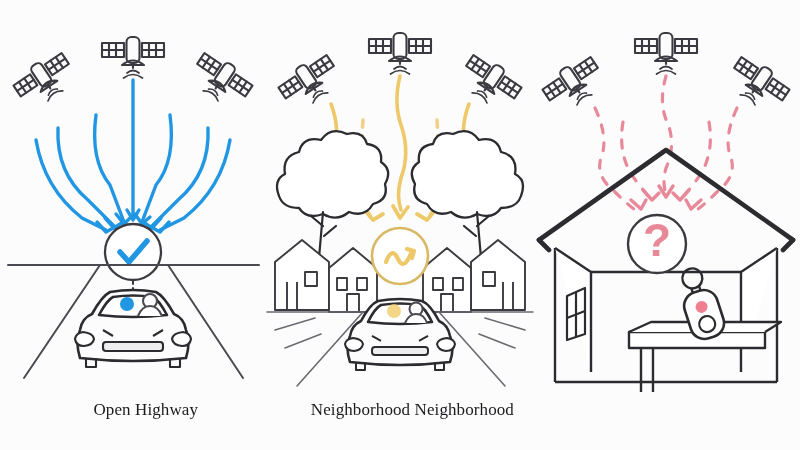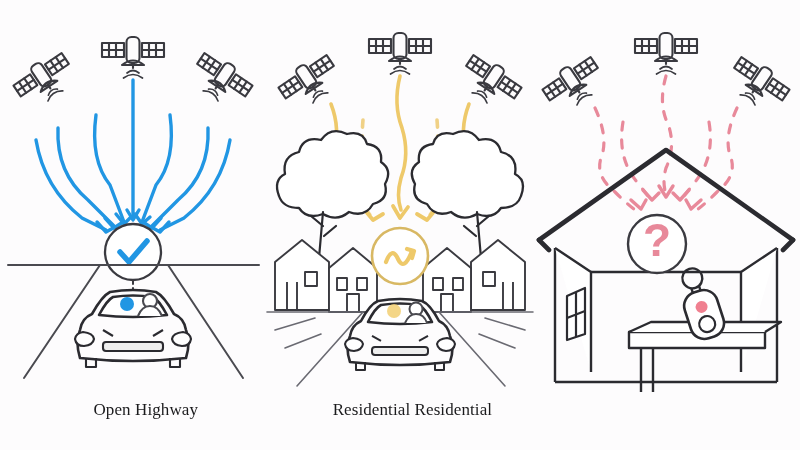--- a/index.html
+++ b/index.html
@@ -300,21 +300,21 @@
             <path d="M-28 0 l9 5 M28 0 l-9 5"></path>
           </g>
           <circle cx="-6" cy="-25" r="7" fill="#f2cf72" opacity="0.85"></circle>
           <g fill="none" stroke="#4a4a50" stroke-width="2">
             <circle cx="16" cy="-27" r="6.5" fill="#ffffff"></circle>
             <path d="M5 -13 q4 -9 11 -9 q8 0 11 9" fill="#ffffff"></path>
           </g>
         </g>
       </svg>
     </div>
-    <div class="caption">Residential Residential</div>
+    <div class="caption">Neighborhood Neighborhood</div>
   </div>
 
   <div class="panel">
     <div class="scene">
       <svg viewBox="0 0 266.6 395" xmlns="http://www.w3.org/2000/svg">
         <g fill="none" stroke="#3a3a40" stroke-width="2.1" stroke-linecap="round" stroke-linejoin="round">
           <g transform="translate(133,48)">
             <rect x="-6.5" y="-15" width="13" height="26" rx="5"></rect>
             <rect x="-31" y="-9" width="22" height="14"></rect>
             <line x1="-31" y1="-2" x2="-9" y2="-2"></line>

